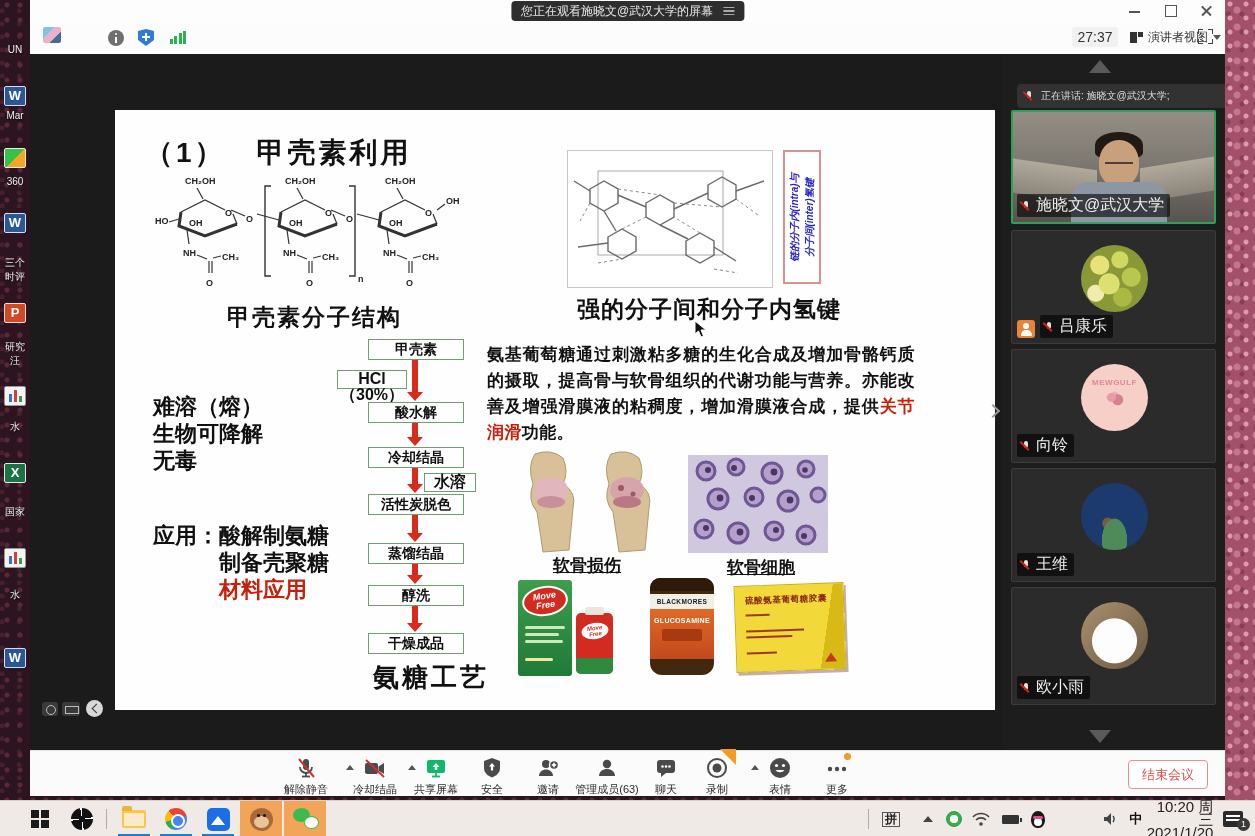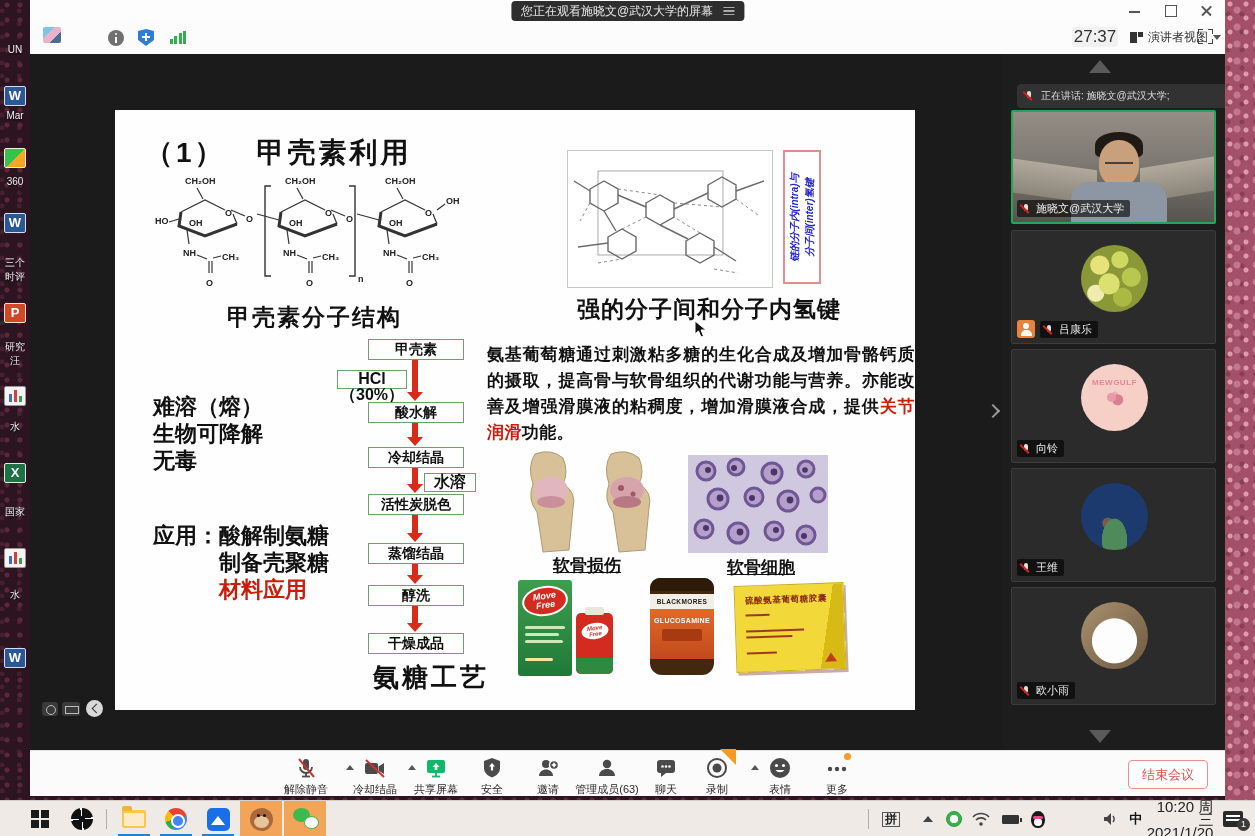--- a/index.html
+++ b/index.html
@@ -65,37 +65,37 @@
   .shield-blue { position:absolute; left:108px; top:7px; width:16px; height:17px;
                  background:#2f7bd9; border-radius:3px 3px 6px 6px;
                  clip-path:polygon(50% 0,100% 12%,100% 65%,50% 100%,0 65%,0 12%); }
   .shield-blue::before { content:""; position:absolute; left:7px; top:4px; width:2.4px; height:8px; background:#fff; }
   .shield-blue::after { content:""; position:absolute; left:4px; top:6.5px; width:8px; height:2.4px; background:#fff; }
   .signal { position:absolute; left:140px; top:9px; display:flex; align-items:flex-end; gap:1.6px; }
   .signal i { display:block; width:2.8px; background:#2bb24c; }
   .signal i:nth-child(1){height:5px;} .signal i:nth-child(2){height:8px;}
   .signal i:nth-child(3){height:11px;} .signal i:nth-child(4){height:13px;}
   .timer-box { position:absolute; left:1042px; top:5px; width:46px; height:20px; background:#f1f1f1;
-               border-radius:3px; color:#333; font-size:17px; text-align:center; line-height:20px; }
+               border-radius:3px; color:#333; font-size:14px; text-align:center; line-height:20px; }
   .view-switch { position:absolute; left:1100px; top:5px; height:20px; display:flex; align-items:center; gap:5px; cursor:default; }
   .layout-glyph { width:13px; height:11px; position:relative; }
   .layout-glyph::before { content:""; position:absolute; left:0; top:0; width:7px; height:11px; background:#333; }
   .layout-glyph::after { content:""; position:absolute; left:8px; top:0; width:5px; height:5px; background:#333; }
   .view-switch .lbl { font-size:12px; color:#333; }
   .caret-down { width:0; height:0; border-left:4px solid transparent; border-right:4px solid transparent; border-top:5px solid #555; }
   .fullscreen-btn { position:absolute; left:1168px; top:7px; width:15px; height:15px; }
   .fullscreen-btn i { position:absolute; width:5px; height:5px; border:1.6px solid #444; }
   .fullscreen-btn i:nth-child(1){left:0;top:0;border-right:none;border-bottom:none;}
   .fullscreen-btn i:nth-child(2){right:0;top:0;border-left:none;border-bottom:none;}
   .fullscreen-btn i:nth-child(3){left:0;bottom:0;border-right:none;border-top:none;}
   .fullscreen-btn i:nth-child(4){right:0;bottom:0;border-left:none;border-top:none;}
 
   
   .content { position:absolute; left:0; top:54px; width:100%; height:696px; background:#1b1b1b; }
-  .slide { position:absolute; left:85px; top:56px; width:800px; height:600px; background:#fefefe; color:#111; }
+  .slide { position:absolute; left:85px; top:56px; width:880px; height:600px; background:#fefefe; color:#111; }
 
   .slide-title { position:absolute; left:30px; top:24px; font-size:28px; font-weight:700; letter-spacing:3px; }
   .cap1 { position:absolute; left:112px; top:192px; font-size:23px; font-weight:700; letter-spacing:2px; }
   .cap2 { position:absolute; left:462px; top:184px; font-size:23px; font-weight:700; letter-spacing:1px; }
 
   .lattice-box { position:absolute; left:452px; top:40px; width:206px; height:138px; background:#fff; border:1px solid #c8c8c8; }
   .hbond-box { position:absolute; left:668px; top:40px; width:38px; height:134px; border:2px solid #dd9090;
                display:flex; align-items:center; justify-content:center; overflow:hidden; background:#fff; }
   .hbond-inner { flex:none; width:126px; transform:rotate(-90deg); text-align:center;
                  font-size:10px; font-weight:700; color:#2525c8; line-height:1.45; font-style:italic; }
@@ -172,21 +172,21 @@
   .toast .txt { color:#ddd; font-size:10px; white-space:nowrap; overflow:hidden; }
   .tile { position:absolute; left:8px; width:205px; background:#2b2b2b; border:1px solid #3c3c3c; border-radius:2px; overflow:hidden; }
   .tile.speaker { border:2px solid #2aa35a; background:linear-gradient(180deg,#948e85 0%,#7e7972 45%,#57534d 100%); }
   .spk-table { position:absolute; width:90px; height:34px; background:linear-gradient(180deg,#b0a99c,#8c857a); }
   .spk-head { position:absolute; left:86px; top:28px; width:40px; height:46px; background:#c9a07c; border-radius:48% 48% 42% 42%; }
   .spk-hair { position:absolute; left:82px; top:20px; width:48px; height:26px; background:#211a14; border-radius:50% 50% 20% 20%; }
   .spk-glasses { position:absolute; left:92px; top:46px; width:28px; height:6px; border-bottom:2px solid #4a4038; }
   .spk-body { position:absolute; left:58px; top:70px; width:96px; height:46px; background:#8d97a4; border-radius:18px 18px 0 0; }
   .name-badge { position:absolute; display:flex; align-items:center; gap:4px; background:rgba(0,0,0,.6);
                 border-radius:2px; padding:1px 6px 1px 3px; }
-  .name-badge .txt { color:#eee; font-size:11px; white-space:nowrap;text-align:center; }
+  .name-badge .txt { color:#eee; font-size:16px; white-space:nowrap;text-align:center; }
   .hand-badge { position:absolute; left:5px; bottom:5px; width:18px; height:18px; background:#e8833a; border-radius:3px; }
   .hand-badge::before { content:""; position:absolute; left:6px; top:3px; width:6px; height:6px; background:#fff; border-radius:50%; }
   .hand-badge::after { content:""; position:absolute; left:3.5px; top:10px; width:11px; height:6px; background:#fff; border-radius:5px 5px 0 0; }
   .avatar { position:absolute; left:69px; top:14px; width:67px; height:67px; border-radius:50%; overflow:hidden; }
   .av-grapes { background:
       radial-gradient(circle at 28% 30%, #e8e27a 0 9px, transparent 10px),
       radial-gradient(circle at 58% 22%, #cfd860 0 8px, transparent 9px),
       radial-gradient(circle at 75% 48%, #b8c84e 0 9px, transparent 10px),
       radial-gradient(circle at 42% 58%, #dce070 0 10px, transparent 11px),
       radial-gradient(circle at 22% 72%, #f0ecb0 0 8px, transparent 9px),

